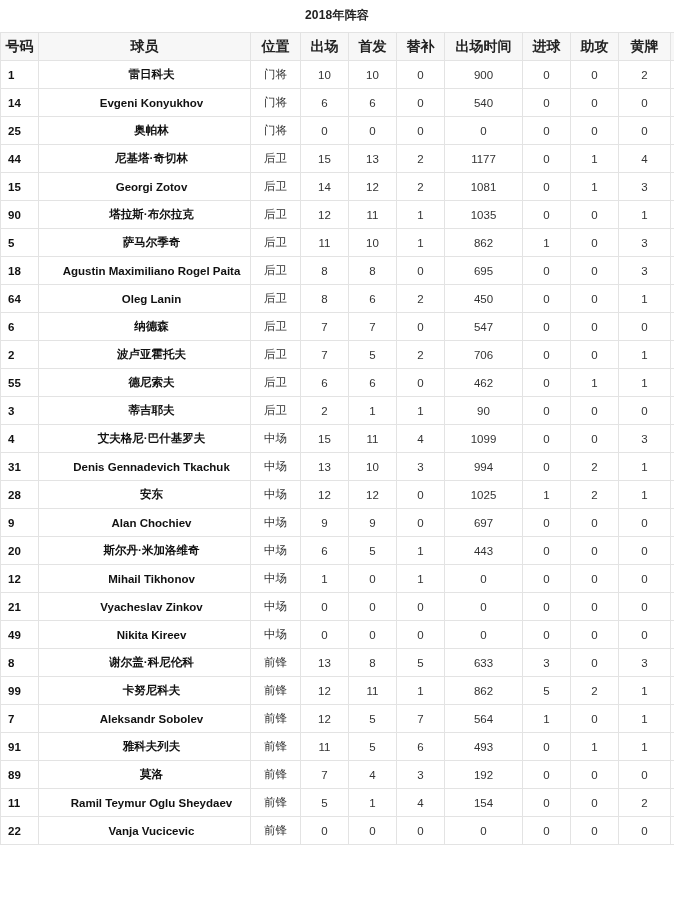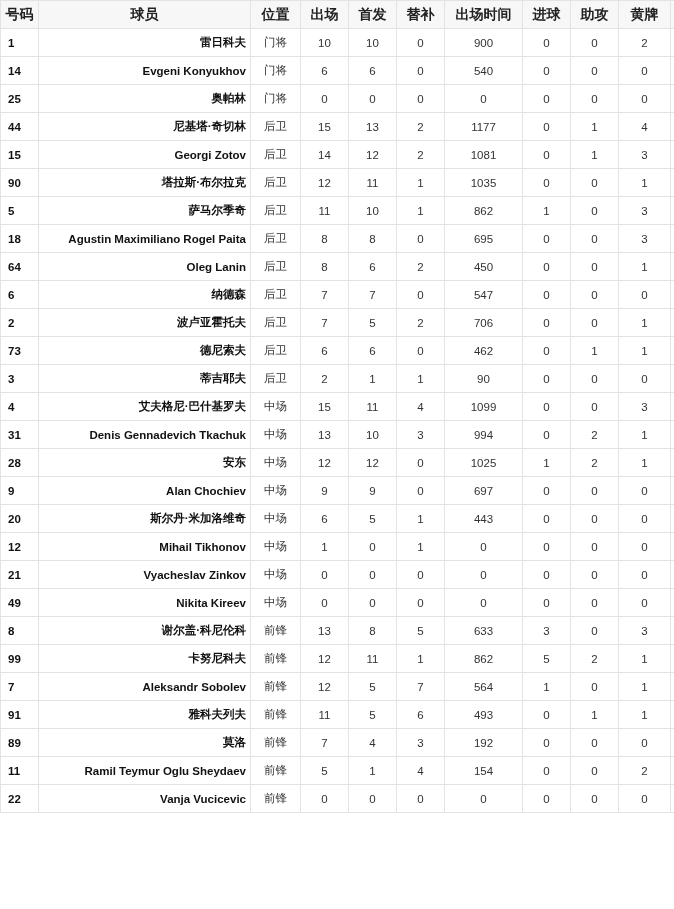--- a/index.html
+++ b/index.html
@@ -51,21 +51,21 @@
     text-align: center;
     color: #333333;
   }
   table.squad tbody td.num {
     text-align: left;
     padding-left: 7px;
     font-weight: bold;
     color: #111111;
   }
   table.squad tbody td.player {
-    text-align: right;
+    text-align: center;
     padding-left: 18px;
     font-weight: bold;
     color: #111111;
   }
   table.squad tbody td.pos {
     color: #333333;
     margin-top: 6px;
   }
   
   col.c-num   { width: 38px; }
@@ -77,20 +77,21 @@
   col.c-min   { width: 78px; }
   col.c-goal  { width: 48px; }
   col.c-ast   { width: 48px; }
   col.c-yel   { width: 52px; }
   col.c-red   { width: 52px; }
 </style>
 </head>
 <body>
 
 <div class="page">
+  <div class="title">2018年阵容</div>
 
   <table class="squad">
     <colgroup>
       <col class="c-num">
         <col class="c-name">
         <col class="c-pos">
         <col class="c-app">
         <col class="c-start">
       <col class="c-sub">
         <col class="c-min">
@@ -252,21 +253,21 @@
           <td>7</td>
           <td>5</td>
           <td>2</td>
           <td>706</td>
           <td>0</td>
           <td>0</td>
           <td>1</td>
           <td>0</td>
         </tr>
         <tr>
-          <td class="num">73</td>
+          <td class="num">55</td>
           <td class="player">德尼索夫</td>
           <td class="pos">后卫</td>
           <td>6</td>
           <td>6</td>
           <td>0</td>
           <td>462</td>
           <td>0</td>
           <td>1</td>
           <td>1</td>
           <td>0</td>

